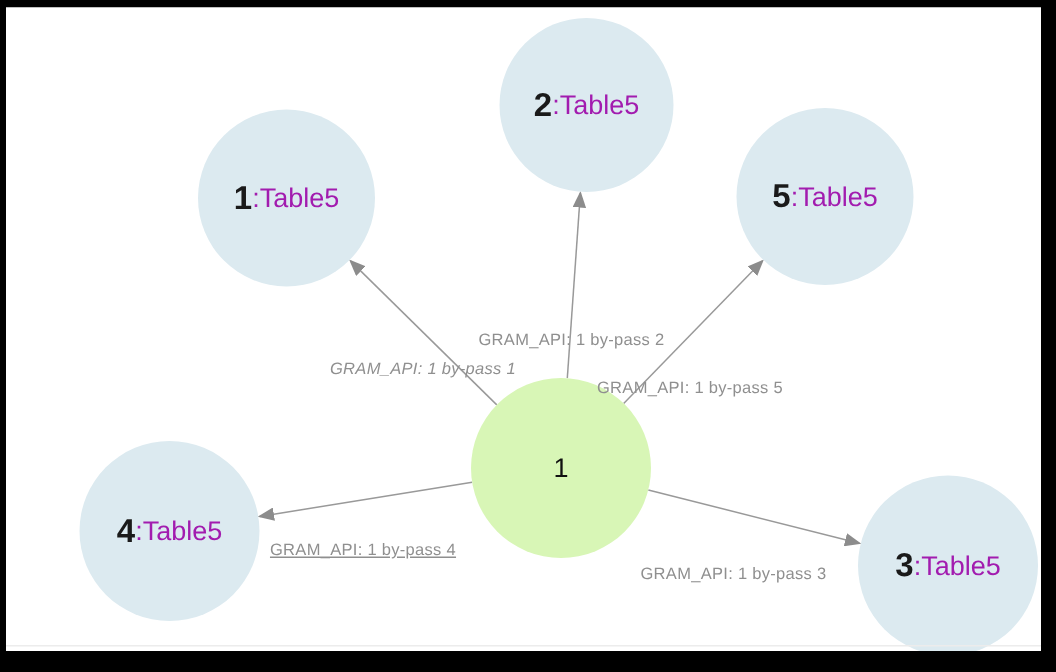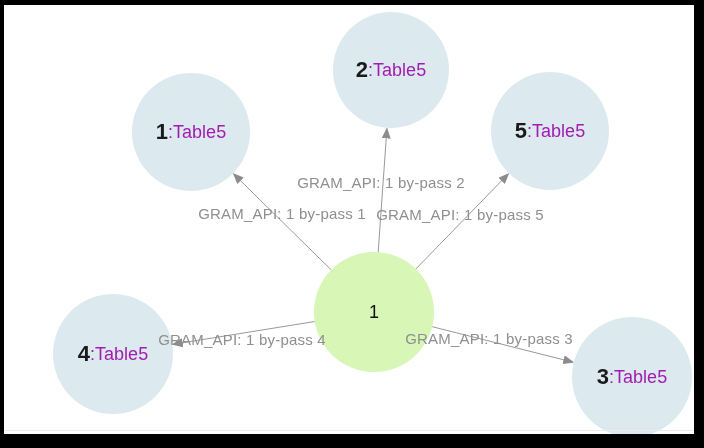--- a/index.html
+++ b/index.html
@@ -64,23 +64,24 @@
     color: #a21caf;
   }
   .node.center .center-label {
     font-weight: 400;
     font-size: 18px;
     color: #111;
   }
   .edge-label {
     position: absolute;
     transform: translate(-50%, -50%);
-    font-size: 15px;
+    font-size: 11px;
     white-space: nowrap;
     letter-spacing: 0.2px;
+    margin-top: 45px;
   }
   .bottom-line {
     position: absolute;
     left: 0;
     right: 0;
     bottom: 3px;
     height: 1px;
   }
 </style>
 </head>
@@ -121,21 +122,21 @@
         </div>
         <div class="node" style="left: 487px; top: 67px; width: 118px; height: 118px; background: rgb(220, 234, 240);">
           <span class="num" style="color: rgb(26, 26, 26);">5</span>
           <span class="suffix">:Table5</span>
         </div>
         <div class="node center" style="left: 310px; top: 247px; width: 120px; height: 120px; background: rgb(216, 246, 182);">
           <span class="center-label">1</span>
         </div>
       </div>
     <div class="labels-layer">
-        <span class="edge-label" style="left: 278px; top: 208px; color: rgb(143, 143, 143);">GRAM_API: 1 by-pass 1</span>
+        <span class="edge-label" style="left: 278px; top: 196px; color: rgb(143, 143, 143); font-style: italic;">GRAM_API: 1 by-pass 1</span>
         <span class="edge-label" style="left: 377px; top: 177px; color: rgb(143, 143, 143);">GRAM_API: 1 by-pass 2</span>
         <span class="edge-label" style="left: 485px; top: 333px; color: rgb(143, 143, 143);">GRAM_API: 1 by-pass 3</span>
-        <span class="edge-label" style="left: 238px; top: 334px; color: rgb(143, 143, 143);">GRAM_API: 1 by-pass 4</span>
+        <span class="edge-label" style="left: 238px; top: 317px; color: rgb(143, 143, 143); text-decoration: underline;">GRAM_API: 1 by-pass 4</span>
         <span class="edge-label" style="left: 456px; top: 209px; color: rgb(143, 143, 143);">GRAM_API: 1 by-pass 5</span>
       </div>
     <div class="bottom-line" style="background: rgb(236, 236, 236);"></div>
   </div>
 </div>
 
 </body></html>

